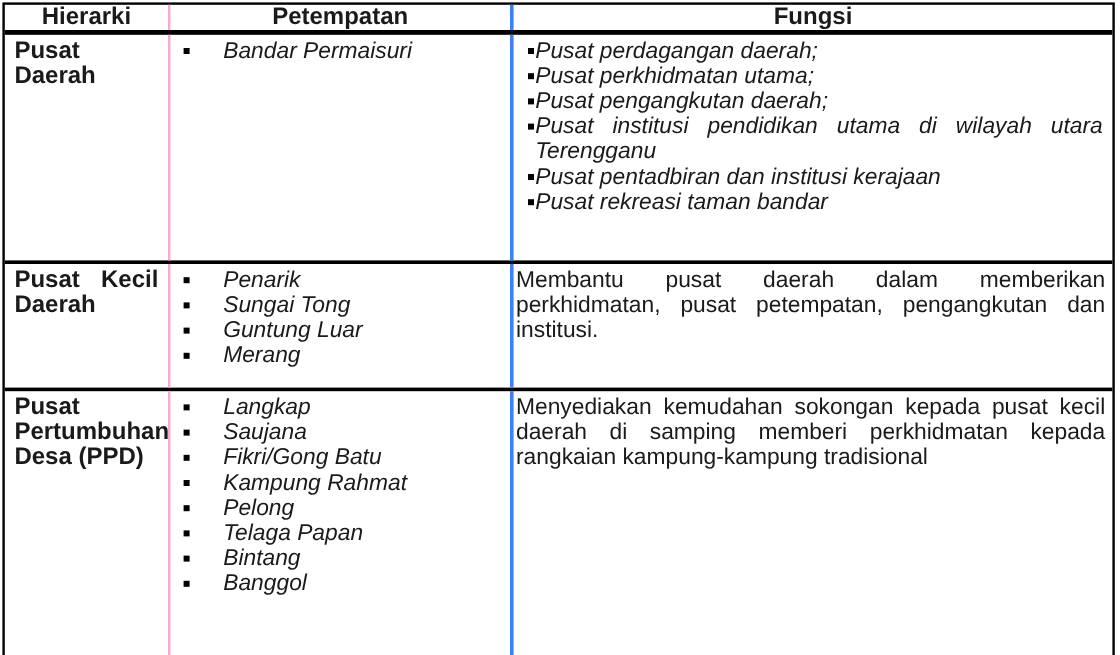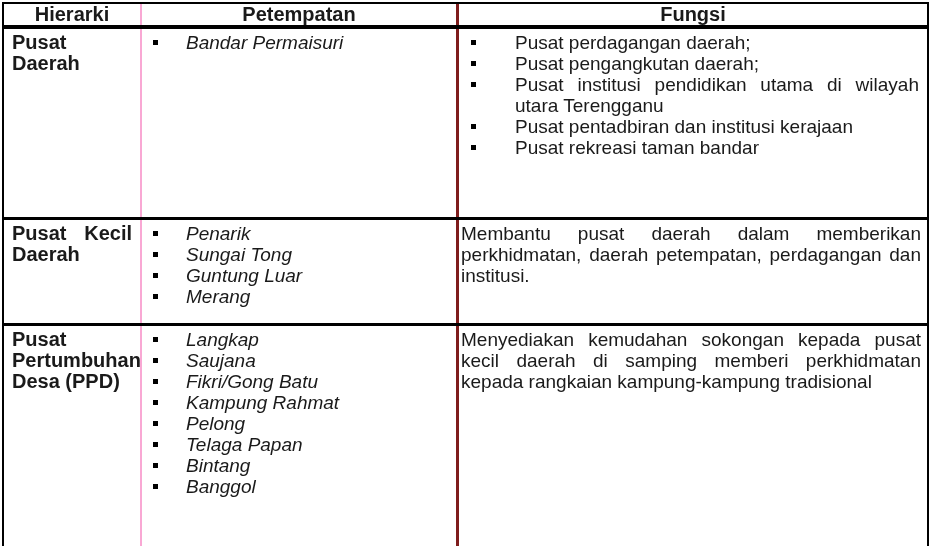--- a/index.html
+++ b/index.html
@@ -47,22 +47,22 @@
   .row-1 { height: 191px; }
   .row-2 { height: 106px; }
   .row-3 { height: 250px; border-bottom: none; }
 
   .col1 {
     width: 138px;
     border-right: 2px solid #f9a8d4;
     flex: none;
   }
   .col2 {
-    width: 317px;
-    border-right: 3px solid #7f1d1d;
+    width: 286px;
+    border-right: 3px solid #3b82f6;
     flex: none;
   }
   .col3 { flex: 1; }
 
   .hier-text {
     display: block;
     font-weight: bold;
     font-size: 20px;
     line-height: 21px;
     padding: 3px 8px 0 8px;
@@ -83,21 +83,21 @@
     content: "";
     position: absolute;
     width: 5px;
     height: 5px;
     background: #000;
   }
   
   .col2 ul.bullets li { padding-left: 44px; font-style: italic; }
   .col2 ul.bullets li::before { left: 11px; top: 8px; }
   
-  .col3 ul.bullets li { padding-left: 56px; padding-right: 8px; text-align: justify; }
+  .col3 ul.bullets li { padding-left: 18px; padding-right: 8px; text-align: justify; font-style: italic; }
   .col3 ul.bullets li::before { left: 12px; top: 8px; }
 
   .fungsi-para {
     margin: 0;
     padding: 3px 6px 0 2px;
     font-size: 19px;
     line-height: 21px;
     text-align: justify;
   }
 </style>
@@ -123,20 +123,21 @@
       <span class="hier-text">Pusat Daerah</span>
     </div>
     <div class="col2">
       <ul class="bullets">
           <li>Bandar Permaisuri</li>
         </ul>
     </div>
     <div class="col3">
       <ul class="bullets">
           <li>Pusat perdagangan daerah;</li>
+          <li>Pusat perkhidmatan utama;</li>
           <li>Pusat pengangkutan daerah;</li>
           <li>Pusat institusi pendidikan utama di wilayah utara Terengganu</li>
           <li>Pusat pentadbiran dan institusi kerajaan</li>
           <li>Pusat rekreasi taman bandar</li>
         </ul>
     </div>
   </div>
 
   <div class="row row-2">
     <div class="col1">
@@ -144,21 +145,21 @@
     </div>
     <div class="col2">
       <ul class="bullets">
           <li>Penarik</li>
           <li>Sungai Tong</li>
           <li>Guntung Luar</li>
           <li>Merang</li>
         </ul>
     </div>
     <div class="col3">
-      <p class="fungsi-para">Membantu pusat daerah dalam memberikan perkhidmatan, daerah petempatan, perdagangan dan institusi.</p>
+      <p class="fungsi-para">Membantu pusat daerah dalam memberikan perkhidmatan, pusat petempatan, pengangkutan dan institusi.</p>
     </div>
   </div>
 
   <div class="row row-3">
     <div class="col1">
       <span class="hier-text">Pusat Pertumbuhan Desa (PPD)</span>
     </div>
     <div class="col2">
       <ul class="bullets">
           <li>Langkap</li>

